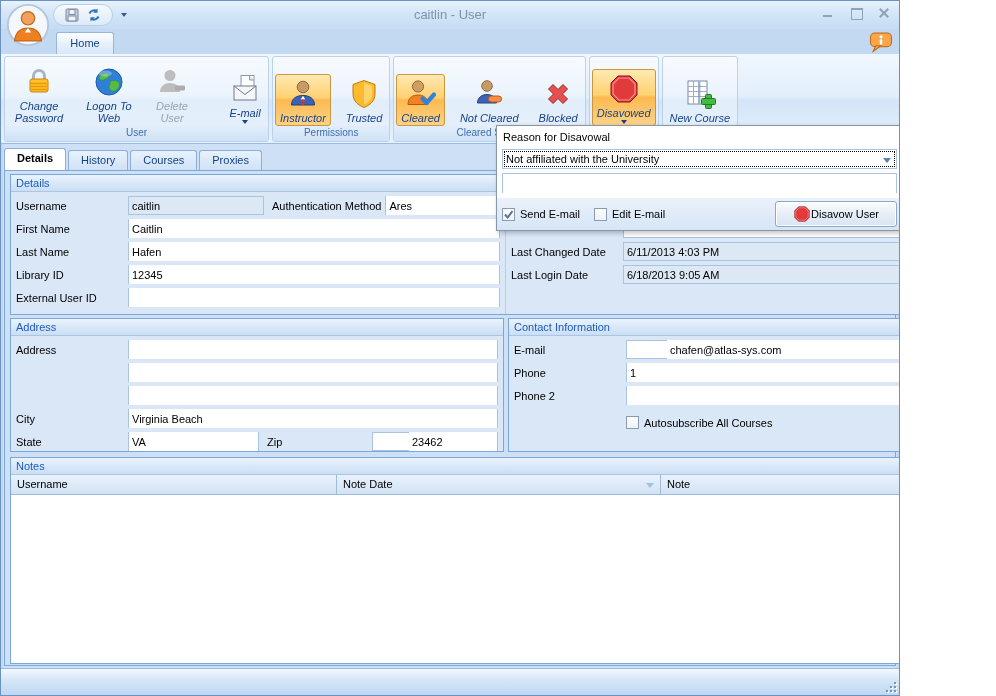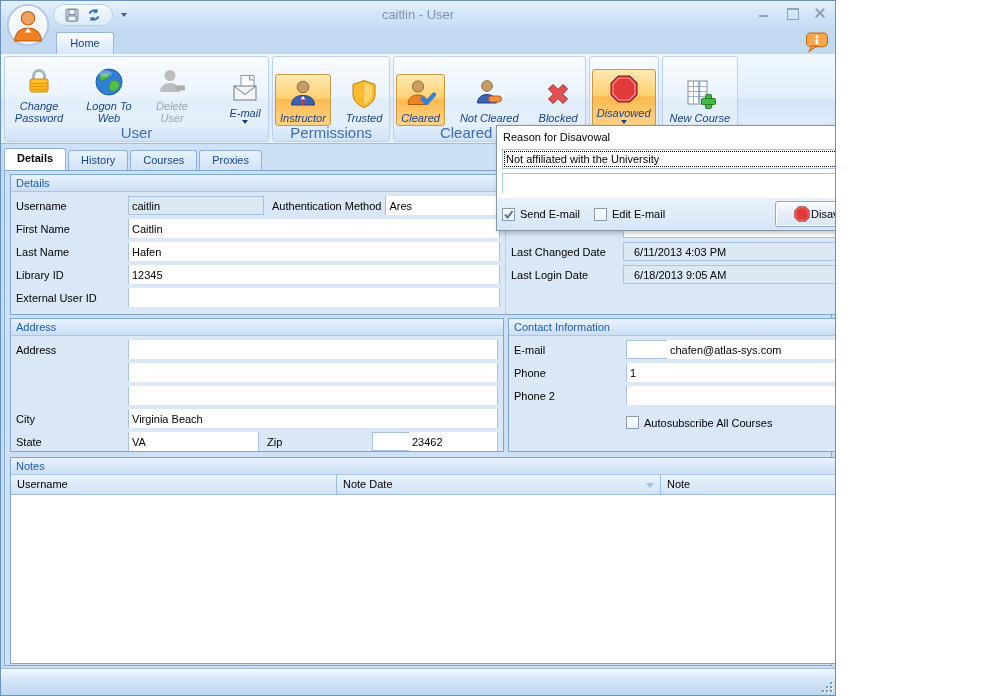--- a/index.html
+++ b/index.html
@@ -1,17 +1,17 @@
 <!DOCTYPE html>
 <html><head>
 <meta charset="utf-8">
 <style>
   * { margin:0; padding:0; box-sizing:border-box; }
   html,body { width:996px; height:696px; font-family:"Liberation Sans", sans-serif; }
-  .window{position:relative;width:836px;height:696px;background:#cde0f5;border:1px solid #6b91c0;
+  .window{position:relative;width:900px;height:696px;background:#cde0f5;border:1px solid #6b91c0;
           box-shadow:inset 0 0 0 2px #c3d8f0;overflow:hidden;font-size:11px;color:#000;}
 
   
   .titlebar{position:absolute;left:0;top:0;right:0;height:28px;
             background:linear-gradient(#e7f2fd,#d3e5f8 45%,#c6dcf4);}
   .qat{position:absolute;left:52px;top:3px;display:flex;align-items:center;gap:4px;}
   .qat-pill{display:flex;align-items:center;gap:6px;padding:2px 10px;height:22px;border-radius:11px;
             background:linear-gradient(#f6fafd,#dcebf9);border:1px solid #b9cfe8;}
   .qat-btn{width:16px;height:16px;display:flex;align-items:center;justify-content:center;cursor:pointer;}
   .qat-chevron{width:14px;height:16px;display:flex;align-items:center;justify-content:center;cursor:pointer;}
@@ -34,21 +34,21 @@
               border:1px solid #96b6e0;border-bottom:none;border-radius:3px 3px 0 0;cursor:pointer;}
   .info-bubble{position:absolute;right:6px;top:31px;cursor:pointer;z-index:5;}
 
   
   .ribbon{position:absolute;left:0;top:53px;right:0;height:90px;
           background:linear-gradient(#f0f7fe,#e2eefb 48%,#d4e5f8 52%,#e6f1fc);
           border-bottom:1px solid #9dbbe0;display:flex;align-items:stretch;gap:3px;padding:2px 0 1px 3px;}
   .rgroup{border:1px solid #bcd2ec;border-radius:3px;display:flex;flex-direction:column;
           background:linear-gradient(rgba(255,255,255,.5),rgba(230,240,252,.4));}
   .rgroup-body{flex:1;display:flex;align-items:flex-end;padding:2px 2px 0 2px;gap:10px;font-style:italic;}
-  .rgroup-label{height:15px;text-align:center;color:#3f6db4;font-size:15px;line-height:14px;
+  .rgroup-label{height:15px;text-align:center;color:#3f6db4;font-size:10px;line-height:14px;
                 background:linear-gradient(rgba(214,230,248,.2),#cfe2f6);border-radius:0 0 2px 2px;}
   .rbtn{display:flex;flex-direction:column;align-items:center;justify-content:flex-start;
         padding:3px 4px 1px 4px;border-radius:3px;border:1px solid transparent;cursor:pointer;min-width:42px;}
   .rbtn .icon32{width:32px;height:32px;margin-bottom:2px;}
   .rbtn .blabel{color:#15428b;text-align:center;line-height:12px;white-space:pre-line;}
   .rbtn.active{background:linear-gradient(#ffe9b2,#ffd172 45%,#fcba50 50%,#fdd287);border-color:#c8973f;}
   .rbtn.disabled{cursor:default;} .rbtn.disabled .blabel{color:#9aa4ae;}
   .rbtn .drop{margin-top:1px;}
   .vsep{width:1px;background:#c3d6ee;margin:3px 3px;}
 
@@ -63,21 +63,21 @@
   .content{position:absolute;left:3px;top:169px;right:3px;height:496px;background:#cde0f5;
            border:1px solid #7da7d8;padding:0;}
   .panel{position:absolute;border:1px solid #7da7d8;background:#d9e7f7;}
   .panel-header{height:17px;line-height:16px;padding-left:5px;color:#1d5bbf;
                 background:linear-gradient(#e9f3fd,#cadef4);border-bottom:1px solid #aac6e6;}
   .frow{display:flex;align-items:center;margin:4px 5px 0 5px;height:19px;}
   .flabel{width:112px;flex:none;color:#000;}
   .field,.combo{height:19px;border:1px solid #a9c4e2;background:#fff;display:flex;align-items:center;}
   input.field{width:100%;padding:0 3px;font:11px "Liberation Sans",sans-serif;color:#000;outline:none;}
   .field.ro{background:#dde8f5;}
-  .combo{flex:1;position:relative;padding-left:10px;align-items:center;}
+  .combo{flex:1;position:relative;padding-left:3px;align-items:center;}
   .combo.ro{background:#dde8f5;}
   .combo .carrow{position:absolute;right:4px;top:7px;}
   .ctext{white-space:nowrap;overflow:hidden;}
 
   .details-panel{left:5px;top:3px;width:980px;height:141px;}
   .details-body{display:flex;height:122px;}
   .dcol-left{width:494px;flex:none;}
   .dcol-right{flex:1;border-left:1px solid #b7cde9;}
   .inlinelabel{padding:0 4px 0 8px;color:#000;flex:none;}
 

